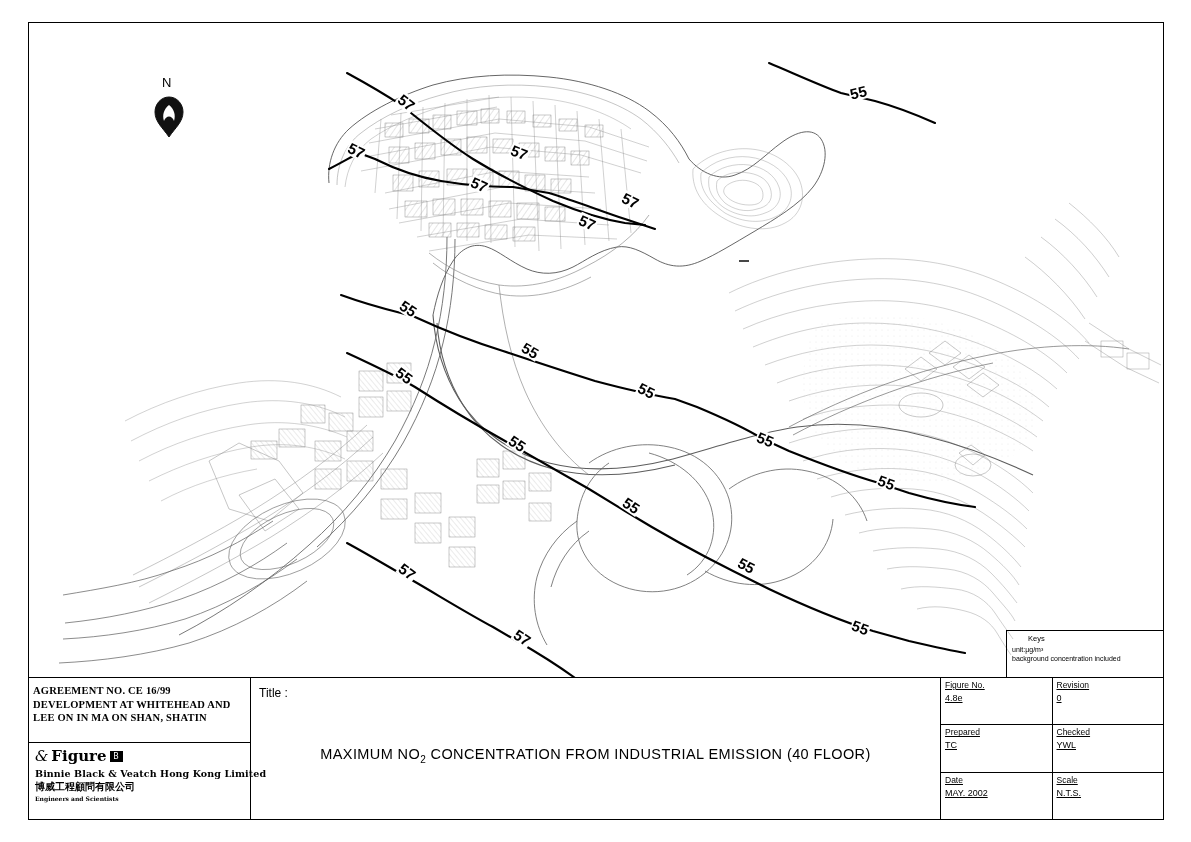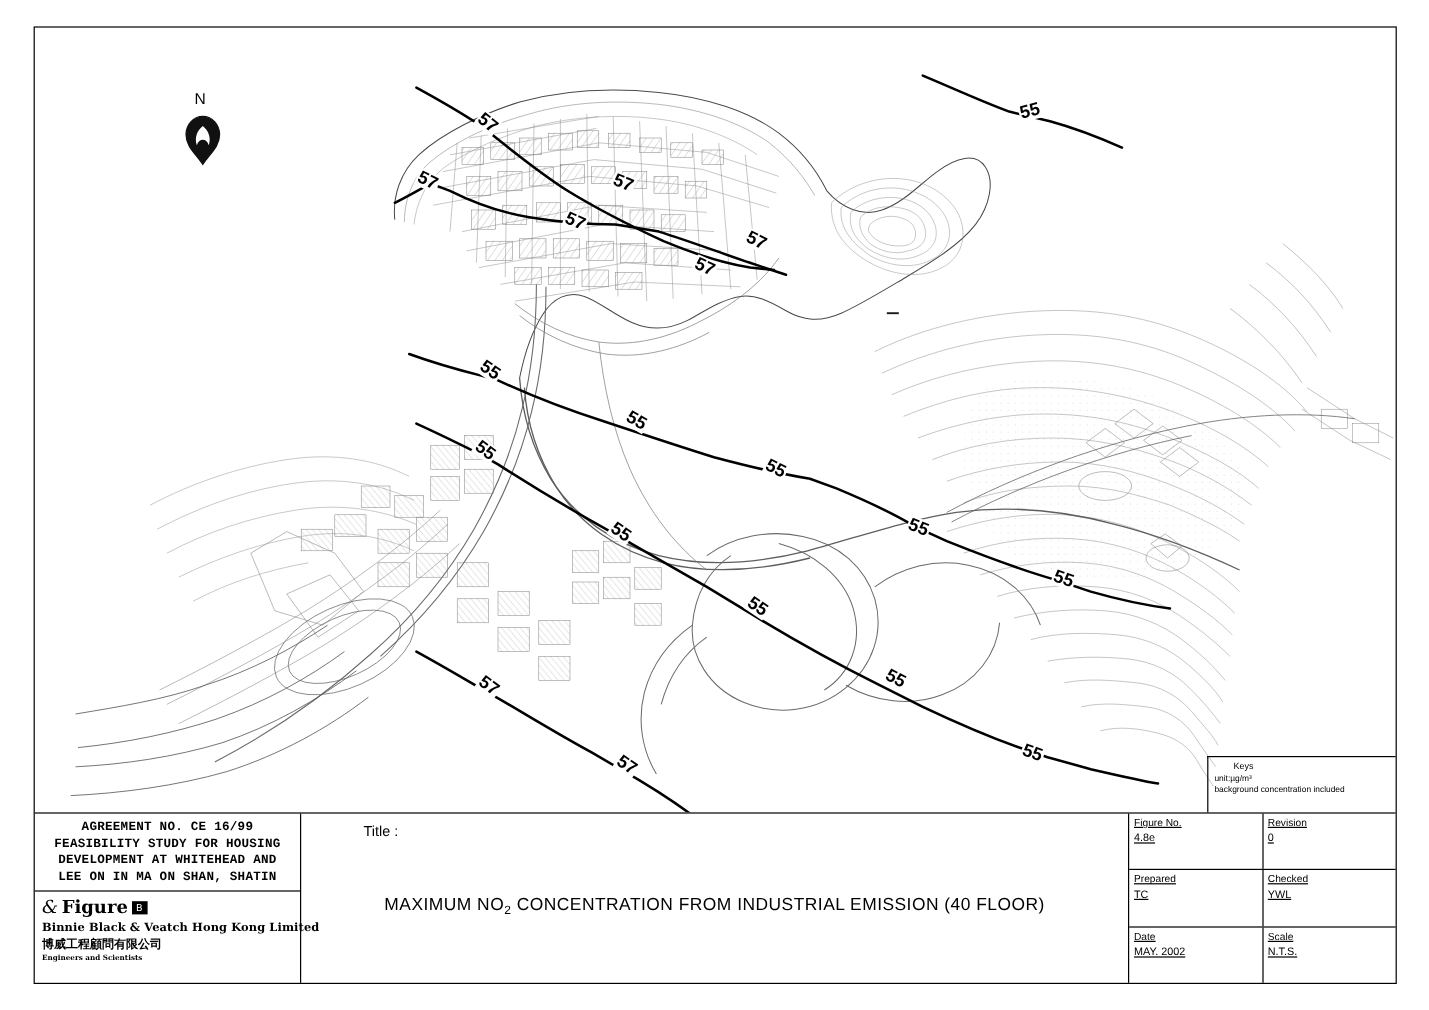--- a/index.html
+++ b/index.html
@@ -87,22 +87,22 @@
 
   
   #tb-left {
     width: 222px;
     border-right: 1.2px solid #000;
     box-sizing: border-box;
     position: relative;
   }
   #agreement {
     padding: 6px 4px 4px 4px;
-    text-align: center;
-    font-family: Liberation Mono, monospace;
+    text-align: left;
+    font-family: Liberation Serif, serif;
     font-weight: bold;
     font-size: 10.5px;
     line-height: 13.5px;
     letter-spacing: 0.2px;
   }
   #agreement-sep {
     position: absolute;
     left: 0; right: 0;
     top: 64px;
     border-top: 1.2px solid #000;
@@ -166,21 +166,20 @@
     border-right: 1.2px solid #000;
     box-sizing: border-box;
     position: relative;
   }
   #title-label {
     position: absolute;
     left: 8px;
     top: 8px;
     font-size: 12px;
     font-family: "Liberation Sans", sans-serif;
-    margin-left: 44px;
   }
   #title-main {
     position: absolute;
     left: 0; right: 0;
     top: 68px;
     text-align: center;
     font-size: 14.5px;
     letter-spacing: 0.4px;
     font-family: "Liberation Sans", sans-serif;
   }
@@ -549,21 +548,20 @@
       <div class="keys-title">Keys</div>
       <div class="keys-line">unit:µg/m³</div>
       <div class="keys-line">background concentration included</div>
     </div>
 
     <div id="titleblock">
 
       <div id="tb-left">
         <div id="agreement">
           <div>AGREEMENT NO. CE 16/99</div>
-          <div>FEASIBILITY STUDY FOR HOUSING</div>
           <div>DEVELOPMENT AT WHITEHEAD AND</div>
           <div>LEE ON IN MA ON SHAN, SHATIN</div>
         </div>
         <div id="agreement-sep"></div>
         <div id="logo-block">
           <div class="logo-row">
             <span class="logo-amp">&amp;</span>
             <span class="logo-binnie">Figure</span>
             <span class="logo-mark">B</span>
           </div>

